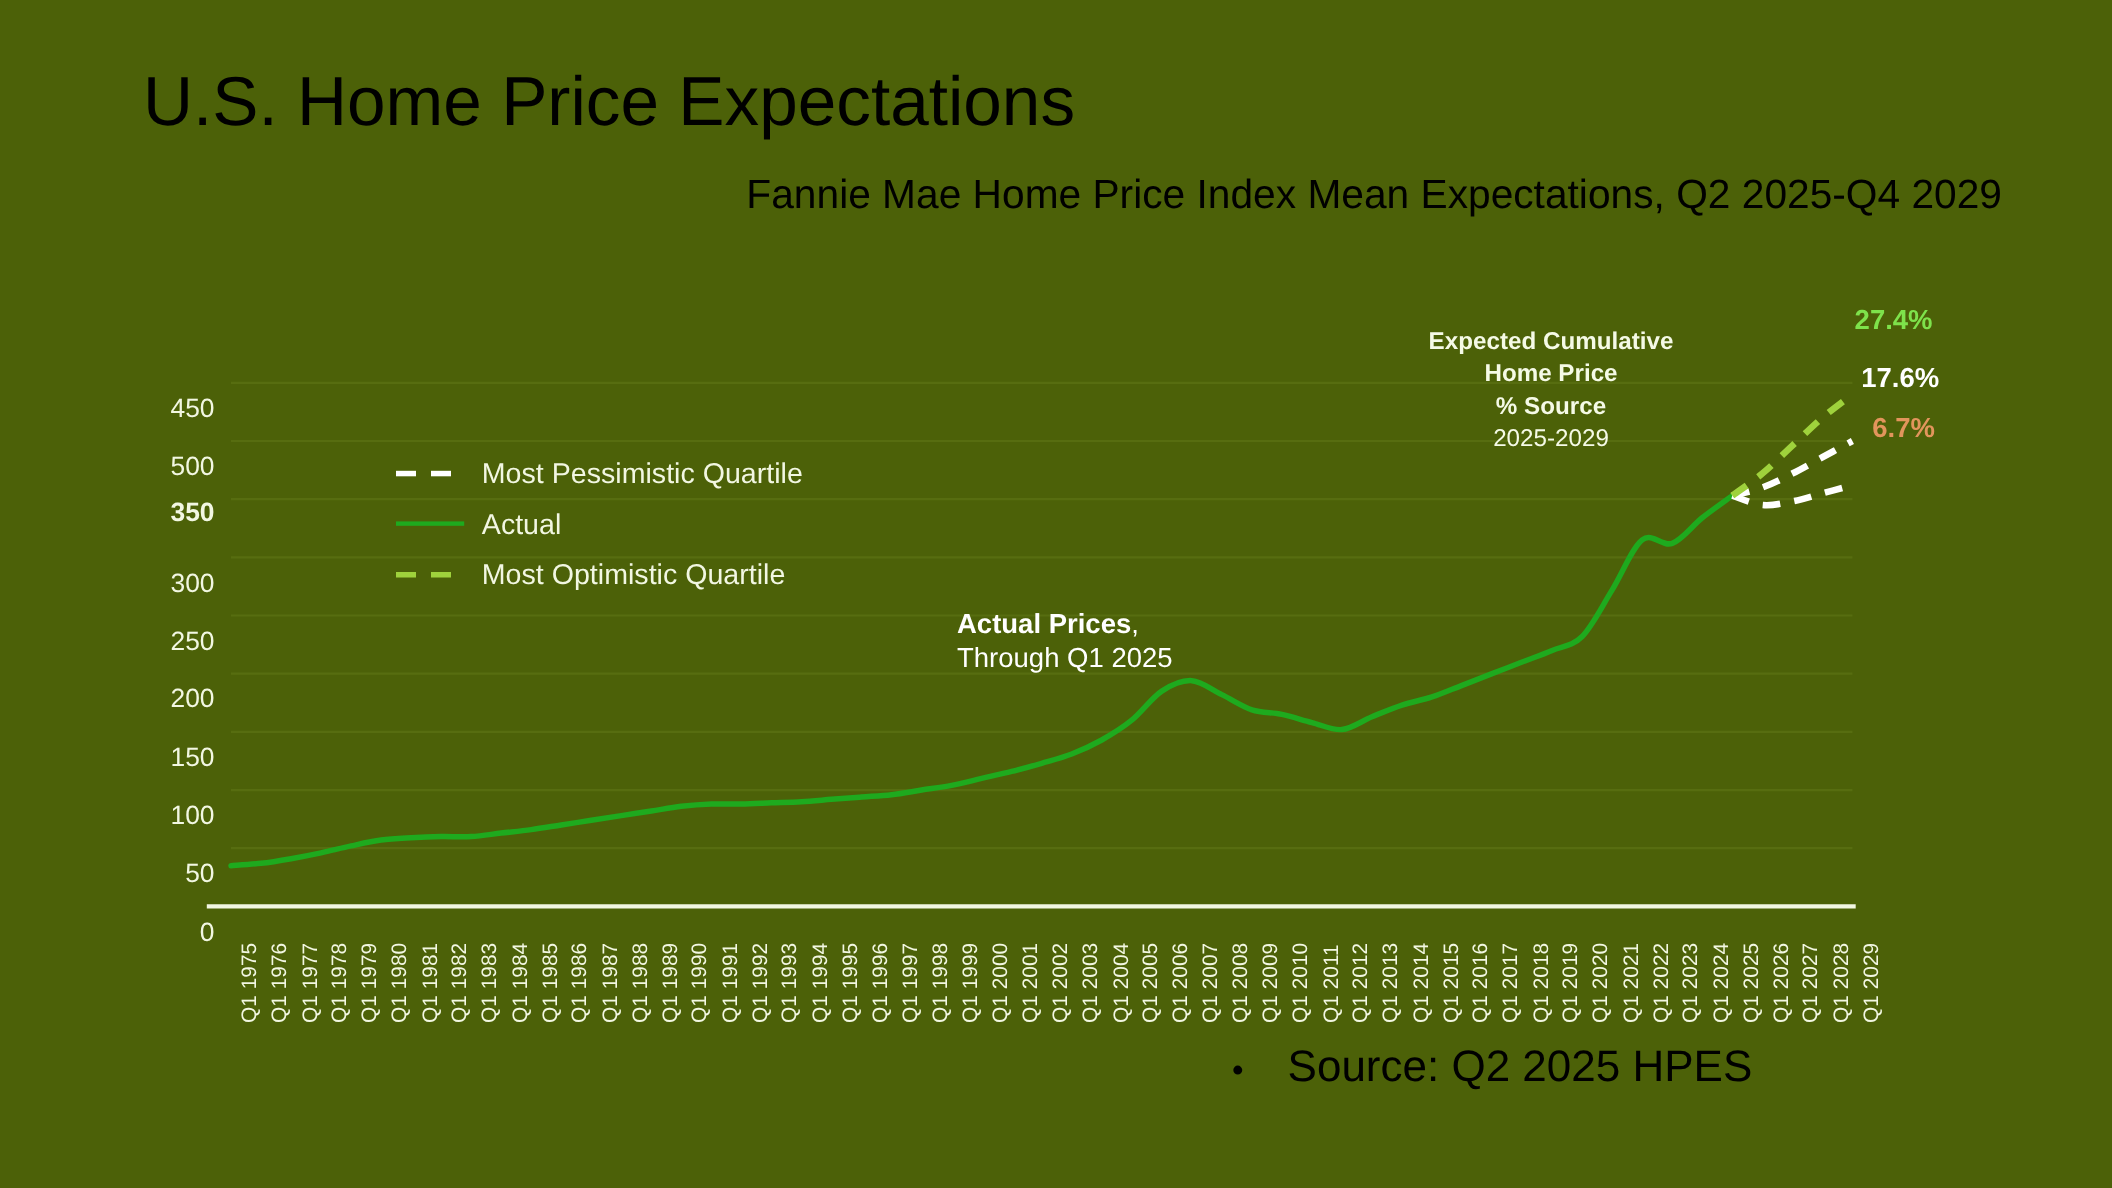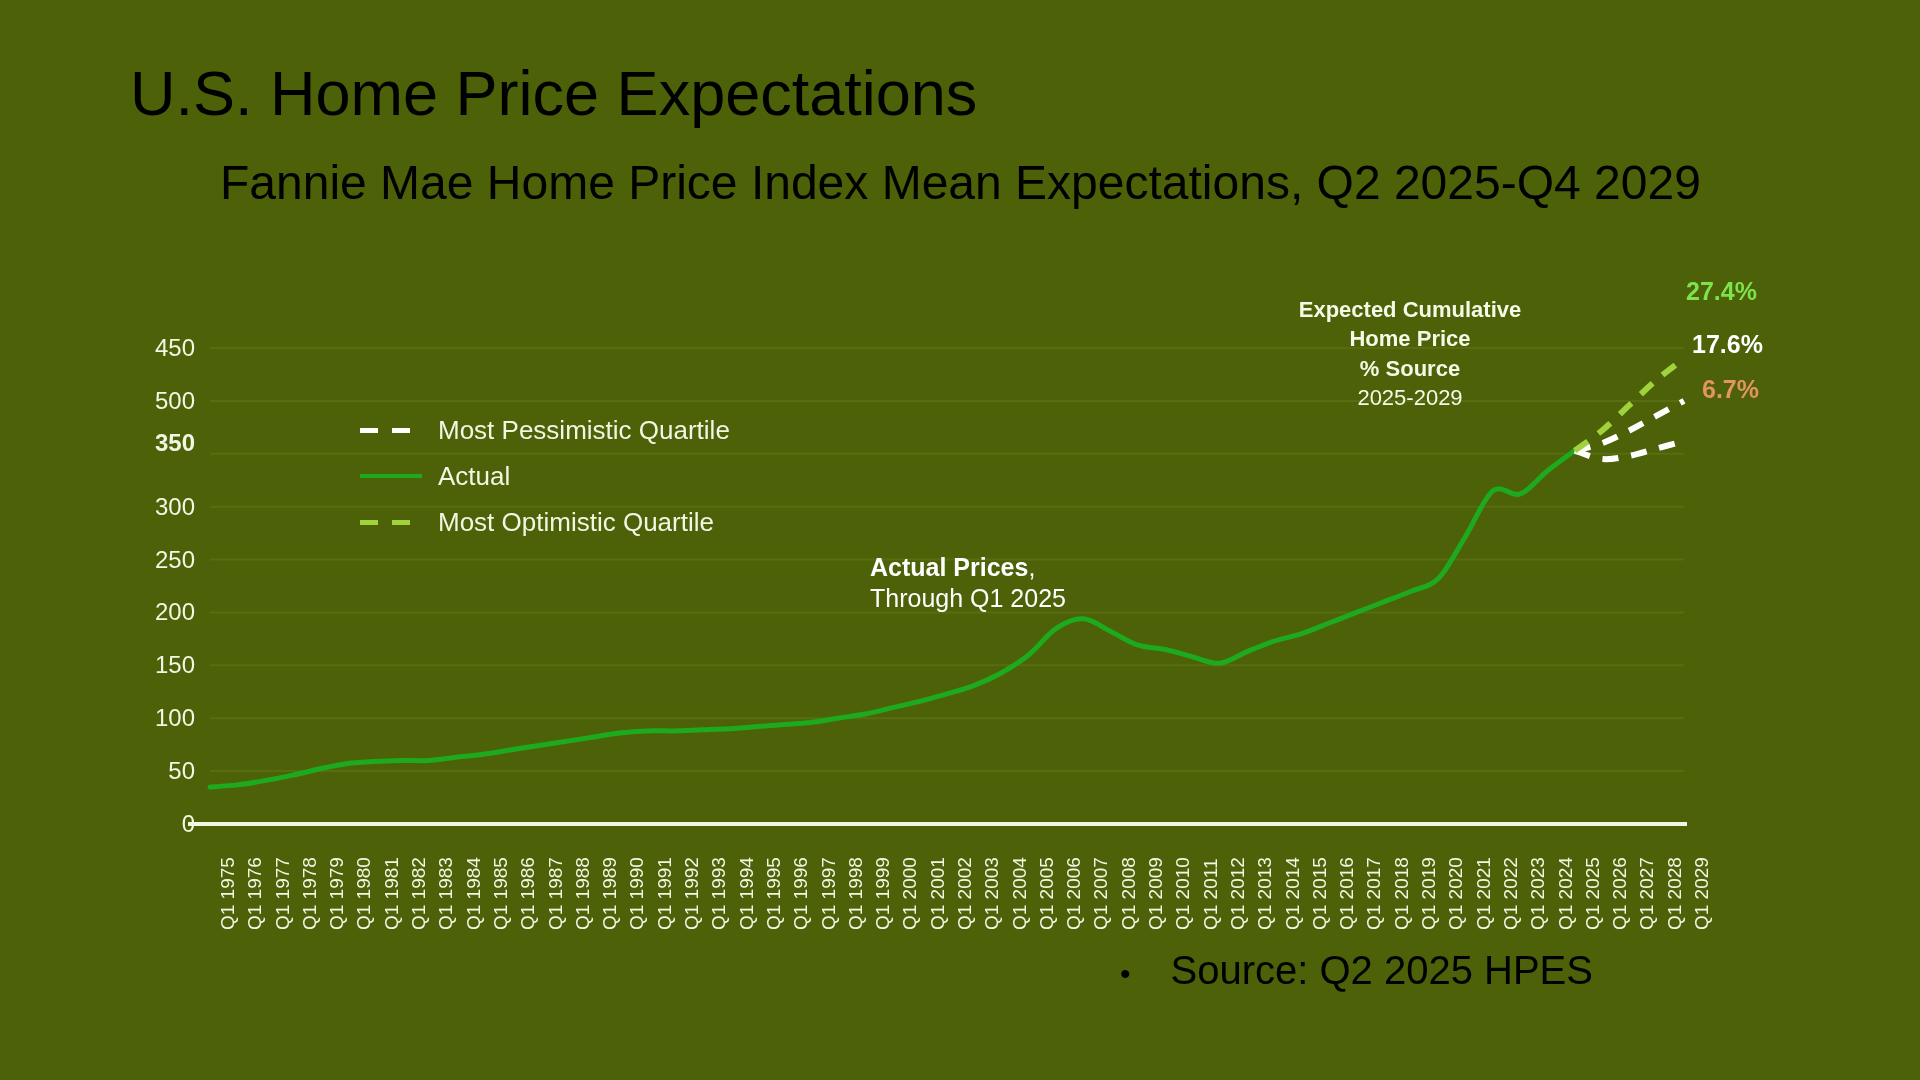--- a/index.html
+++ b/index.html
@@ -31,24 +31,25 @@
     color: #000000;
     font-weight: 400;
     letter-spacing: 0px;
     white-space: nowrap;
   }
   #subtitle {
     position: absolute;
     left: 130px;
     top: 155px;
     width: 1690px;
-    font-size: 48px;
+    font-size: 37px;
     line-height: 1.18;
     color: #000000;
     font-weight: 400;
+    text-align: right;
     padding-left: 90px;
     box-sizing: border-box;
   }
 
   
   #chart {
     position: absolute;
     left: 0px;
     top: 0px;
     width: 1920px;
@@ -58,20 +59,21 @@
   
   .ytick {
     position: absolute;
     right: 0;
     width: 80px;
     text-align: right;
     font-size: 24px;
     color: #f2f7e2;
     transform: translateY(-50%);
     white-space: nowrap;
+    margin-top: 24px;
   }
   #yaxis {
     position: absolute;
     left: 115px;
     top: 0;
     width: 80px;
     height: 1080px;
   }
 
   

